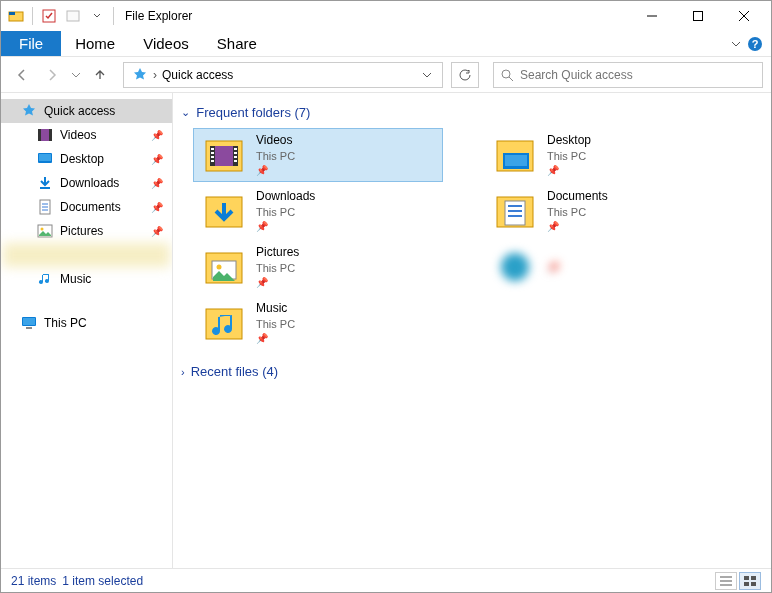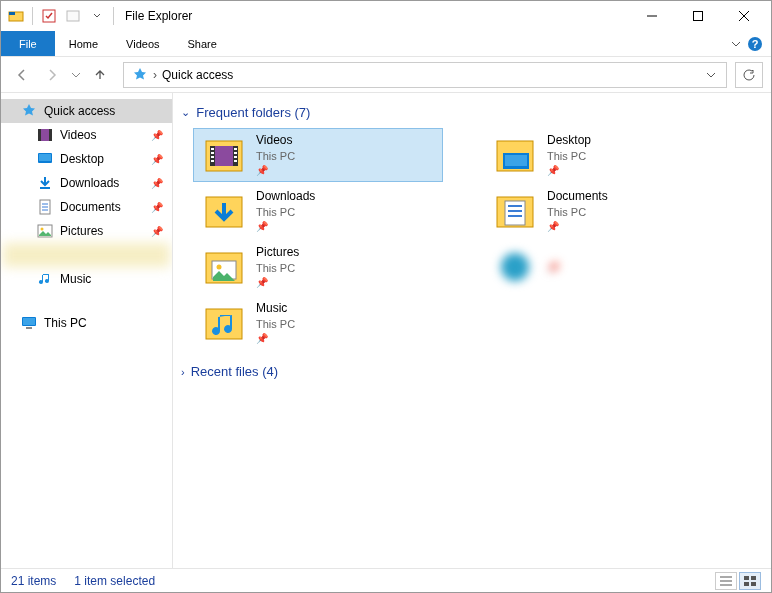--- a/index.html
+++ b/index.html
@@ -5,21 +5,21 @@
 * { box-sizing: border-box; margin: 0; padding: 0; font-family: "Segoe UI", Tahoma, sans-serif; }
 body { width: 772px; height: 593px; background: #fff; font-size: 12px; color: #000; overflow: hidden; border: 1px solid #999; }
 .titlebar { height: 30px; display: flex; align-items: center; padding: 0 4px; }
 .titlebar .qat { display: flex; align-items: center; gap: 2px; }
 .titlebar .qat-icon { width: 22px; height: 22px; display: flex; align-items: center; justify-content: center; }
 .titlebar .sep { width: 1px; height: 18px; background: #ccc; margin: 0 3px; }
 .titlebar .title { margin-left: 8px; font-size: 12px; }
 .titlebar .win-controls { margin-left: auto; display: flex; }
 .titlebar .win-btn { width: 46px; height: 30px; display: flex; align-items: center; justify-content: center; }
 .ribbon-tabs { height: 26px; display: flex; align-items: stretch; border-bottom: 1px solid #e5e5e5; }
-.ribbon-tabs .tab { padding: 0 14px; display: flex; align-items: center; font-size: 11px; cursor: default; }
+.ribbon-tabs .tab { padding: 0 14px; display: flex; align-items: center; font-size: 15px; cursor: default; }
 .ribbon-tabs .tab.file { background: #1979ca; color: #fff; padding: 0 18px; }
 .ribbon-tabs .help { margin-left: auto; display: flex; align-items: center; padding: 0 8px; gap: 6px; }
 .navbar { height: 36px; display: flex; align-items: center; padding: 3px 8px; gap: 4px; border-bottom: 1px solid #e5e5e5; }
 .nav-btn { width: 26px; height: 26px; display: flex; align-items: center; justify-content: center; color: #666; }
 .addrbar { flex: 1; height: 26px; border: 1px solid #ccc; display: flex; align-items: center; padding: 0 4px; margin-left: 6px; }
 .addrbar .crumb { display: flex; align-items: center; gap: 5px; padding: 0 4px; font-size: 12px; }
 .addrbar .spacer { flex: 1; }
 .addrbar .addr-btn { width: 22px; height: 22px; display: flex; align-items: center; justify-content: center; color: #555; }
 .refresh-btn { width: 28px; height: 26px; border: 1px solid #ccc; display: flex; align-items: center; justify-content: center; margin-left: 4px; color: #555; }
 .searchbar { width: 270px; height: 26px; border: 1px solid #ccc; display: flex; align-items: center; padding: 0 6px; margin-left: 10px; color: #888; }
@@ -37,21 +37,21 @@
 .folder-grid { display: grid; grid-template-columns: 1fr 1fr; gap: 2px 6px; padding: 4px 0 10px 18px; }
 .folder-item { display: flex; align-items: center; gap: 10px; padding: 6px 8px; width: 250px; height: 54px; border: 1px solid transparent; }
 .folder-item.sel { background: #cde6f7; border: 1px solid #8ac0e8; }
 .folder-item .ficon { width: 44px; height: 42px; display: flex; align-items: center; justify-content: center; }
 .folder-item .finfo { display: flex; flex-direction: column; line-height: 1.3; }
 .folder-item .fname { font-size: 12px; }
 .folder-item .floc { font-size: 11px; color: #666; }
 .folder-item .fpin { font-size: 10px; color: #888; margin-top: 1px; }
 .folder-blur .ficon { filter: blur(5px); }
 .folder-blur .finfo { filter: blur(5px); }
-.statusbar { height: 24px; border-top: 1px solid #e5e5e5; display: flex; align-items: center; padding: 0 10px; font-size: 12px; color: #1a3e9c; gap: 18px; }
+.statusbar { height: 24px; border-top: 1px solid #e5e5e5; display: flex; align-items: center; padding: 0 10px; font-size: 12px; color: #1a3e9c; gap: 6px; }
 .statusbar .views { margin-left: auto; display: flex; gap: 2px; }
 .view-btn { width: 22px; height: 18px; border: 1px solid #ccc; display:flex; align-items:center; justify-content:center; }
 .view-btn.active { background:#e4eef8; border-color:#9bbce0; }
 svg { display: block; }
 .icon-small { width:16px; height:16px; }
 </style>
 </head>
 <body>
 
 <div class="titlebar">
@@ -156,20 +156,27 @@
         <svg width="10" height="10">
           <path d="M1 3l4 4 4-4" stroke="#555" fill="none"></path>
         </svg>
       </span>
   </div>
   <div class="refresh-btn">
       <svg width="14" height="14">
         <path d="M12 7a5 5 0 1 1-2-4l1-1v3h-3" stroke="#555" fill="none"></path>
       </svg>
     </div>
+  <div class="searchbar">
+    <svg width="14" height="14">
+        <circle cx="6" cy="6" r="4" stroke="#888" fill="none"></circle>
+        <line x1="9" y1="9" x2="13" y2="13" stroke="#888"></line>
+      </svg>
+    <input type="text" placeholder="Search Quick access" style="">
+  </div>
 </div>
 
 <div class="body">
 
   <div class="sidebar">
     <div class="side-item sel">
       <svg class="icon-small">
           <path d="M8 1l2 4 4 .5-3 3 1 4-4-2-4 2 1-4-3-3 4-.5z" fill="#3ba3e8"></path>
         </svg>
       <span>Quick access</span>

